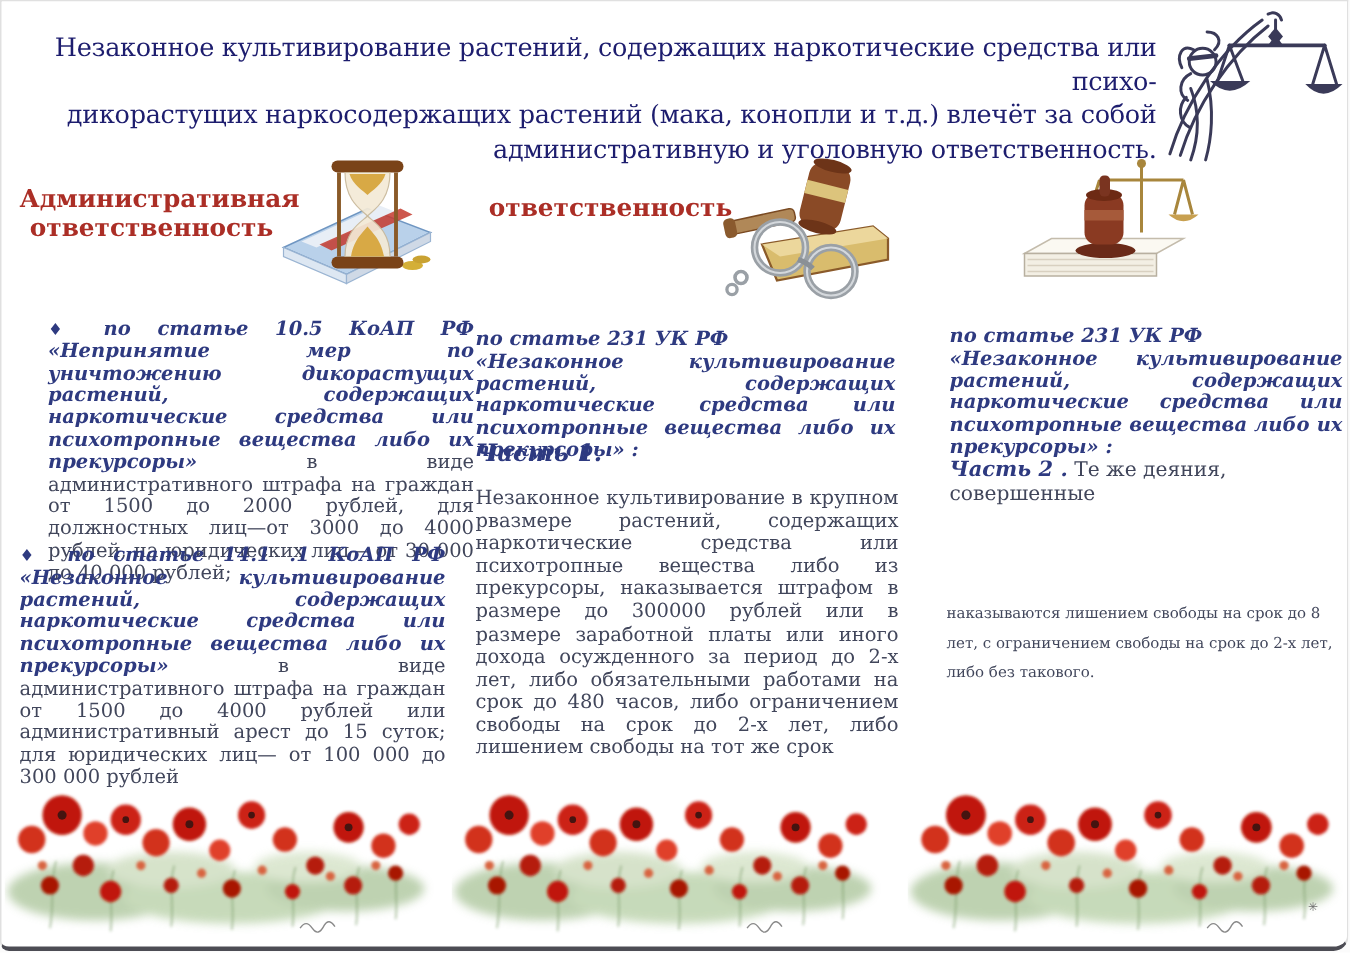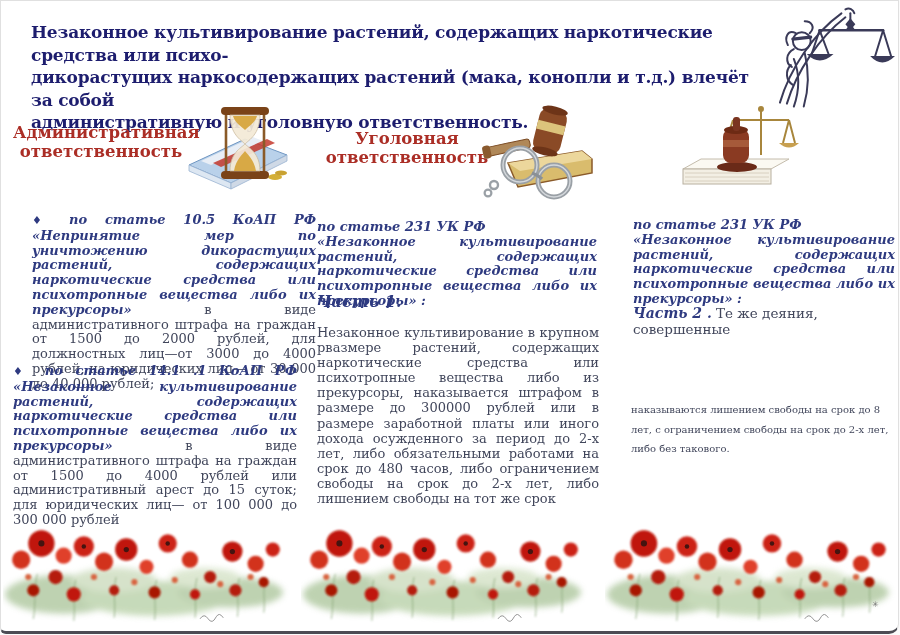--- a/index.html
+++ b/index.html
@@ -8,22 +8,22 @@
     font-family:"DejaVu Serif","Liberation Serif",serif;
     overflow:hidden;
   }
   .page{
     position:absolute;left:0;top:0;width:897px;height:630px;background:#ffffff;
     border:1px solid #e0e0e0;border-bottom:3px solid #4c4c54;
     border-radius:0 0 10px 6px;
   }
   
   .header-text{
-    position:absolute;left:30px;top:20px;width:740px;text-align:left;
-    font-weight:700;font-size:17px;line-height:22.5px;color:#1d1d6e;
+    position:absolute;left:30px;top:20px;width:740px;text-align:right;
+    font-weight:400;font-size:17px;line-height:22.5px;color:#1d1d6e;
     letter-spacing:-0.2px;
   }
   .justice{position:absolute;right:2px;top:2px;width:124px;height:106px;}
   
   .col-title{
     position:absolute;text-align:center;font-weight:700;font-size:16.5px;
     line-height:19px;color:#ab2e26;
   }
   .admin-title{left:12px;top:122px;width:176px;}
   .criminal-title{left:322px;top:128px;width:168px;}
@@ -195,21 +195,20 @@
         <path d="M50 15 H74 C72 22 65 26 62 29 C59 26 52 22 50 15 Z" fill="#d8a945"></path>
       </g>
     </svg>
   </div>
 
   <p class="para admin-p1"><span class="bullet">♦</span><span class="q">по статье 10.5 КоАП  РФ «Непринятие мер по уничтожению дикорастущих растений, содержащих наркотические средства или психотропные вещества либо их прекурсоры»</span><span> в виде административного штрафа на граждан от 1500 до 2000 рублей, для должностных лиц—от 3000 до 4000 рублей, на юридических лиц— от 30 000 до 40 000 рублей;</span></p>
 
   <p class="para admin-p2"><span class="bullet">♦</span><span class="q">по статье 14.1 .1 КоАП  РФ «Незаконное культивирование растений, содержащих наркотические средства или психотропные вещества либо их прекурсоры»</span><span> в виде административного штрафа на граждан от 1500 до 4000 рублей  или административный арест до 15 суток; для юридических лиц—  от 100 000 до 300 000 рублей</span></p>
 
   <div class="col-title criminal-title">
-    <div>Уголовная</div>
     <div>ответственность</div>
   </div>
 
   <div class="gavelcuffs-img">
     <svg viewBox="0 0 124 104">
       <path d="M30 62 L104 50 L114 58 L114 72 L40 86 Z" fill="#d9bc6d" stroke="#8a5a2a" stroke-width="1.5"></path>
       <path d="M30 62 L104 50 L114 58 L42 70 Z" fill="#ecd79c"></path>
       <g transform="rotate(14 72 30)">
         <rect x="58" y="8" width="28" height="44" rx="9" fill="#8a4a26"></rect>
         <rect x="58" y="22" width="28" height="9" fill="#dcc47c"></rect>

